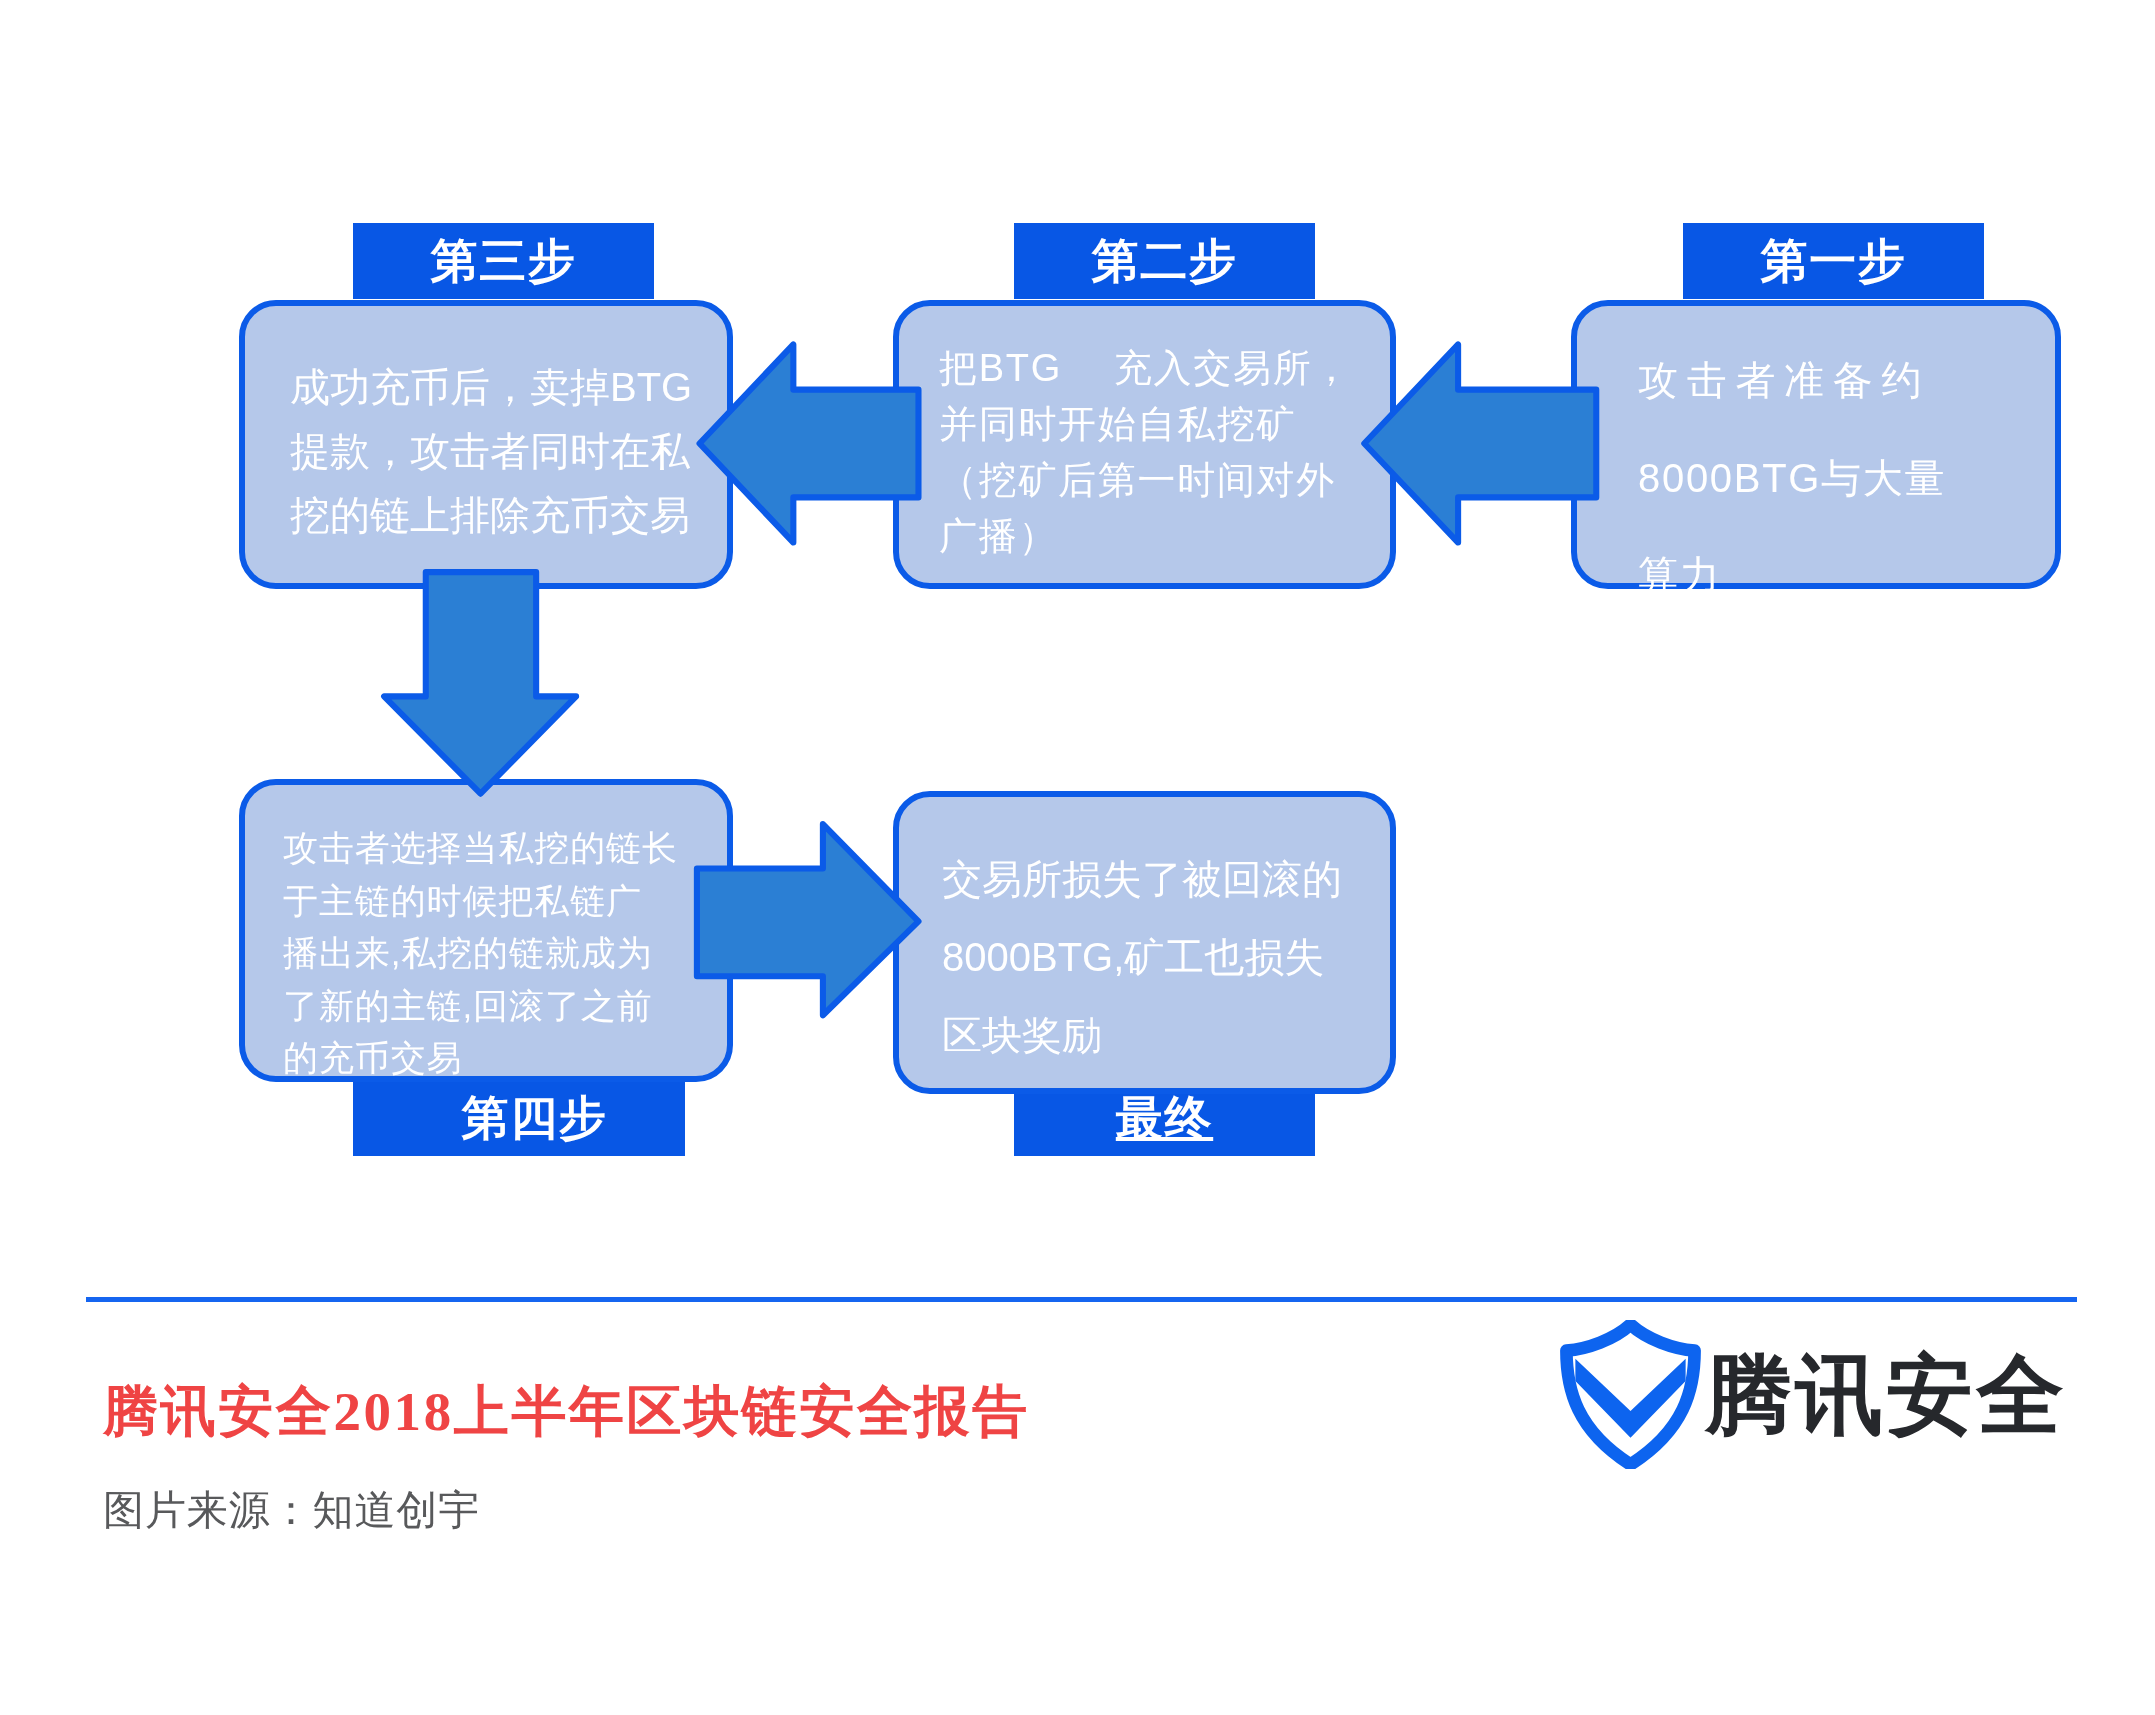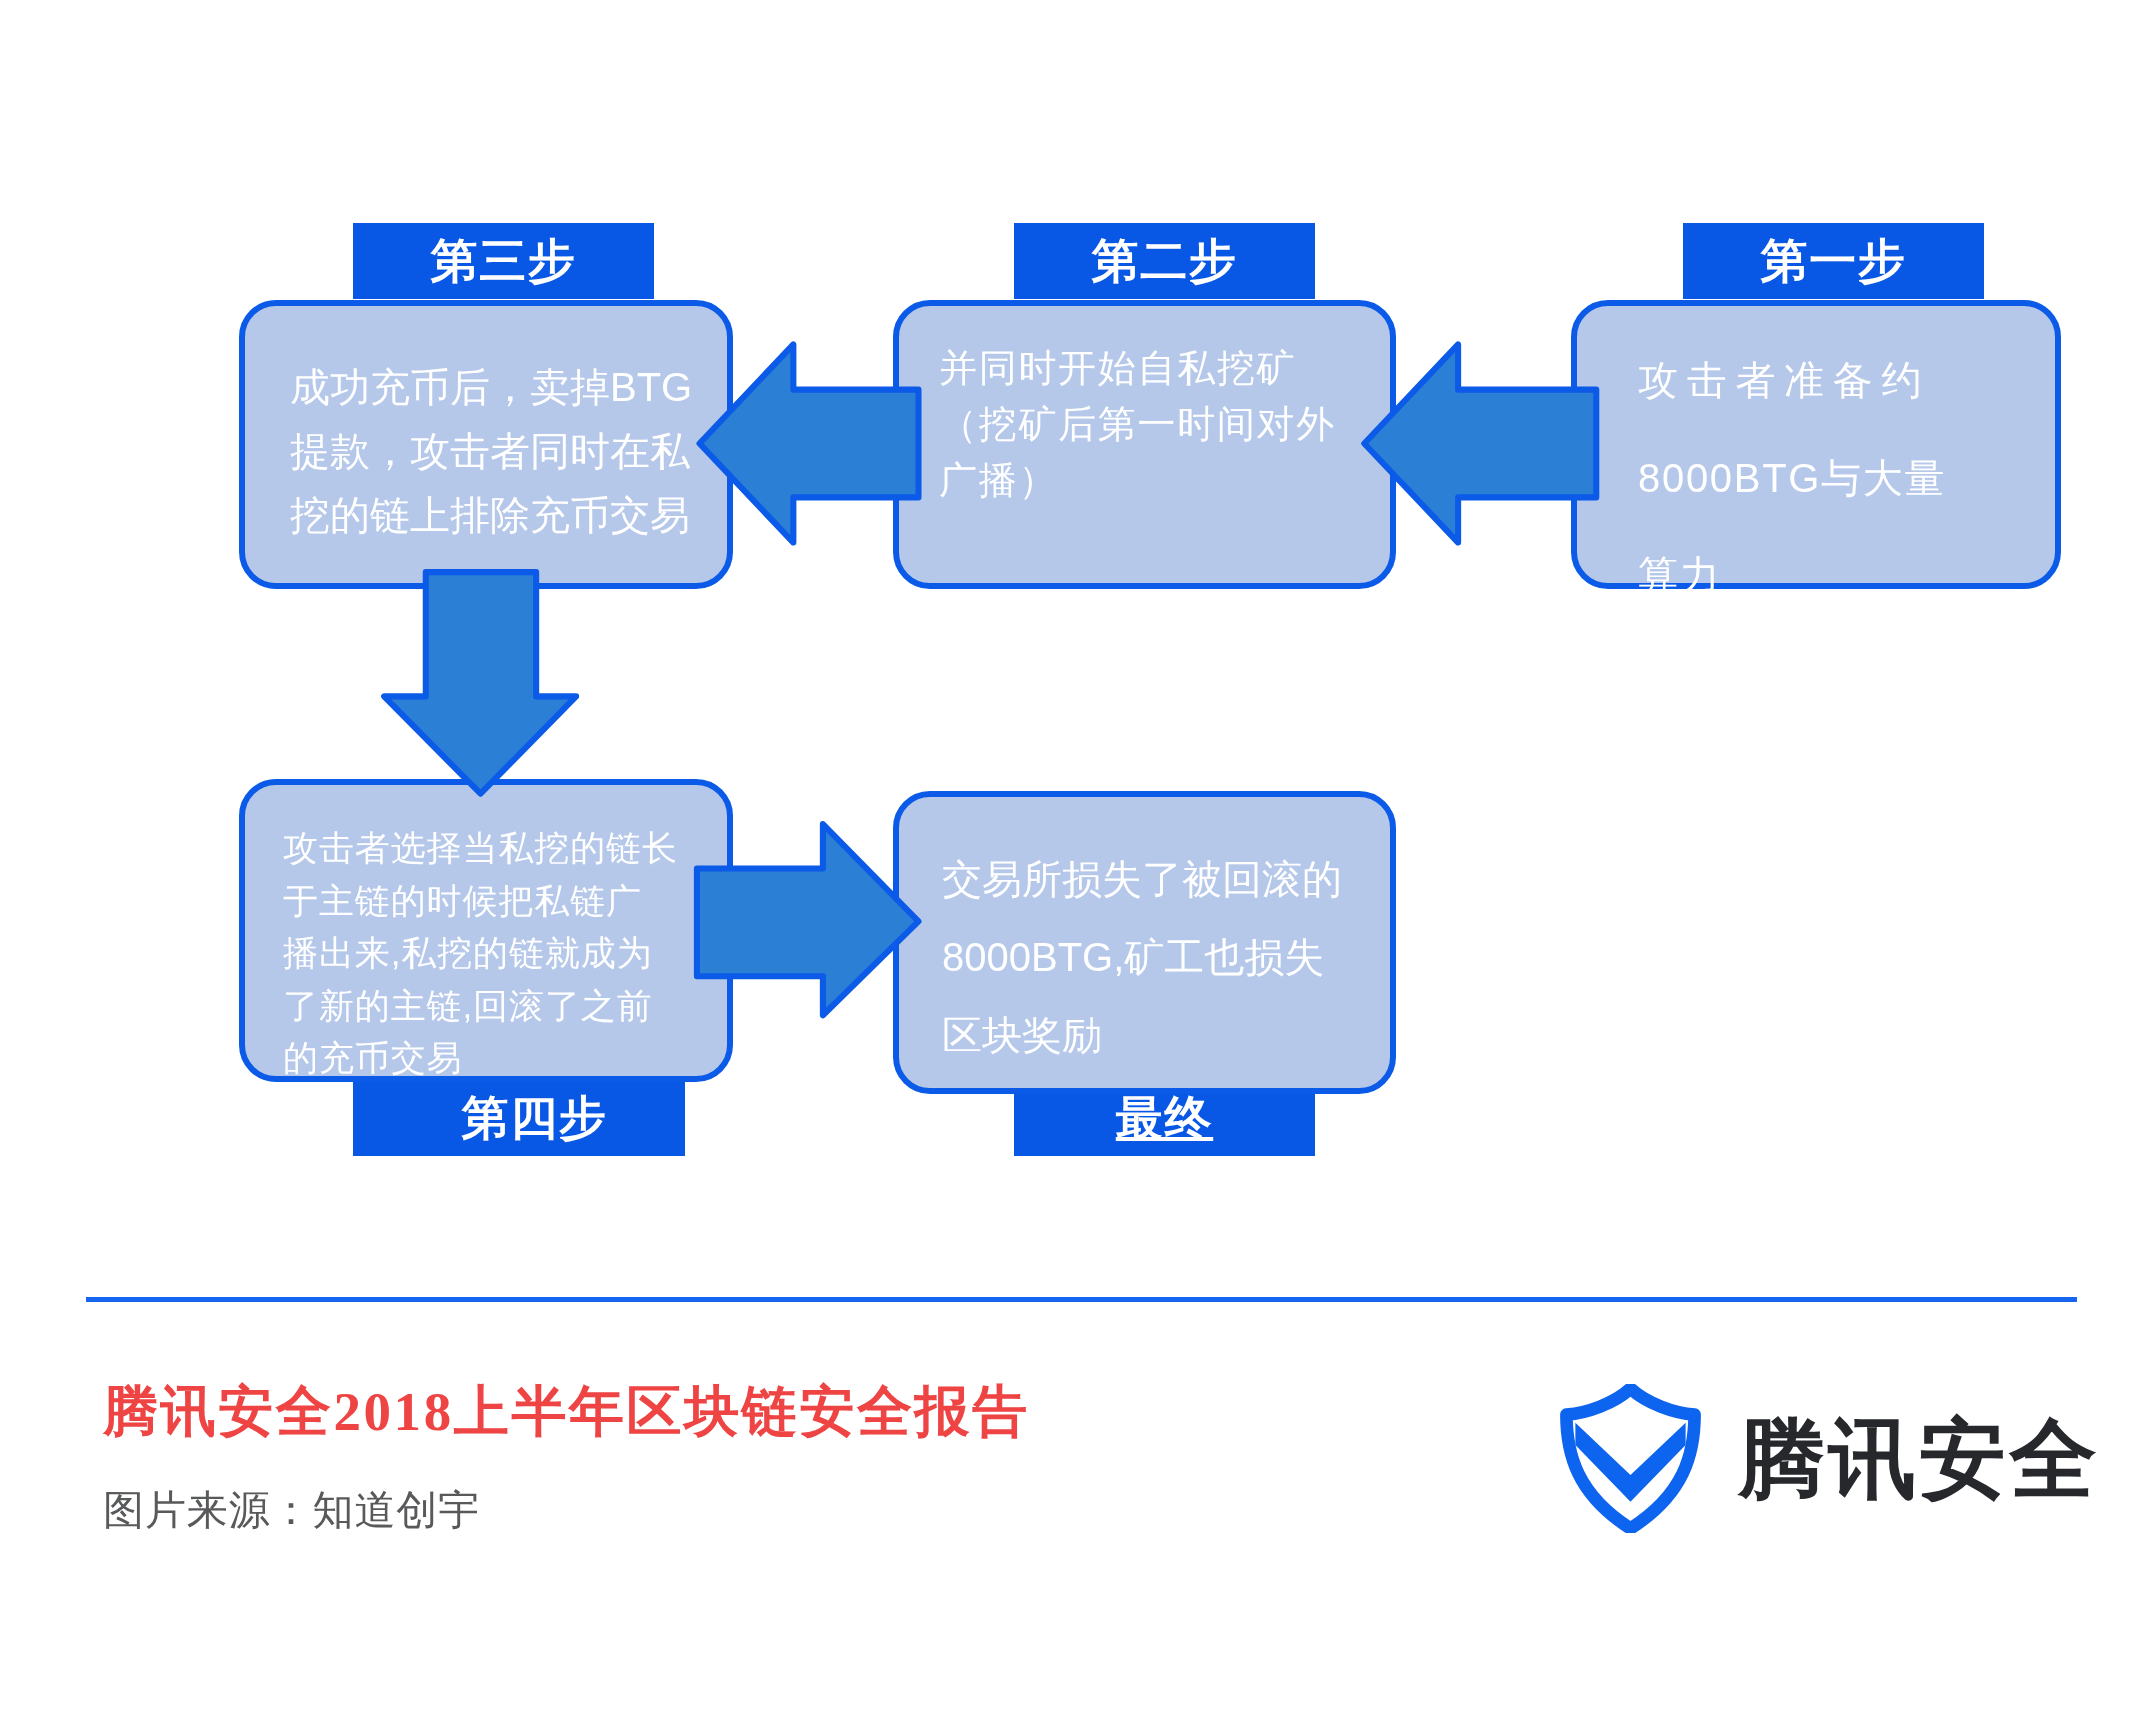--- a/index.html
+++ b/index.html
@@ -55,22 +55,22 @@
   #divider{position:absolute;left:86px;top:1297px;width:1991px;height:5.2px;background:#1565F0;}
   #footer-title{
     position:absolute;left:103px;top:1375px;
     font-size:55px;font-weight:900;letter-spacing:2.6px;color:#ef4444;font-family:Liberation Serif, serif;
   }
   #footer-source{
     position:absolute;left:103px;top:1483px;
     font-size:41px;font-weight:400;letter-spacing:0.9px;color:#58595B;
   }
   #logo{
-    position:absolute;left:1556px;top:1384px;
-    display:flex;align-items:center;gap:33px;
+    position:absolute;left:1556px;top:1320px;
+    display:flex;align-items:center;
   }
   #logo .shield{width:149px;height:149px;display:block;}
   #logo .wordmark{
     font-size:87px;font-weight:700;color:#26282C;letter-spacing:3.5px;line-height:149px;
   }
 </style>
 </head>
 <body>
 
 <div id="canvas">
@@ -81,20 +81,21 @@
   <div class="step-label" id="label-step4">第四步</div>
   <div class="step-label" id="label-final">最终</div>
 
   <div class="flow-box" id="box-step3">
     <div class="line">成功充币后，卖掉BTG</div>
     <div class="line">提款，攻击者同时在私</div>
     <div class="line">挖的链上排除充币交易</div>
   </div>
 
   <div class="flow-box" id="box-step2">
+    <div class="line">把BTG　 充入交易所，</div>
     <div class="line">并同时开始自私挖矿</div>
     <div class="line">（挖矿后第一时间对外</div>
     <div class="line">广播）</div>
   </div>
 
   <div class="flow-box" id="box-step1">
     <div class="line ls-wide">攻击者准备约</div>
     <div class="line ls-mid">8000BTG与大量</div>
     <div class="line ls-mid">算力</div>
   </div>

